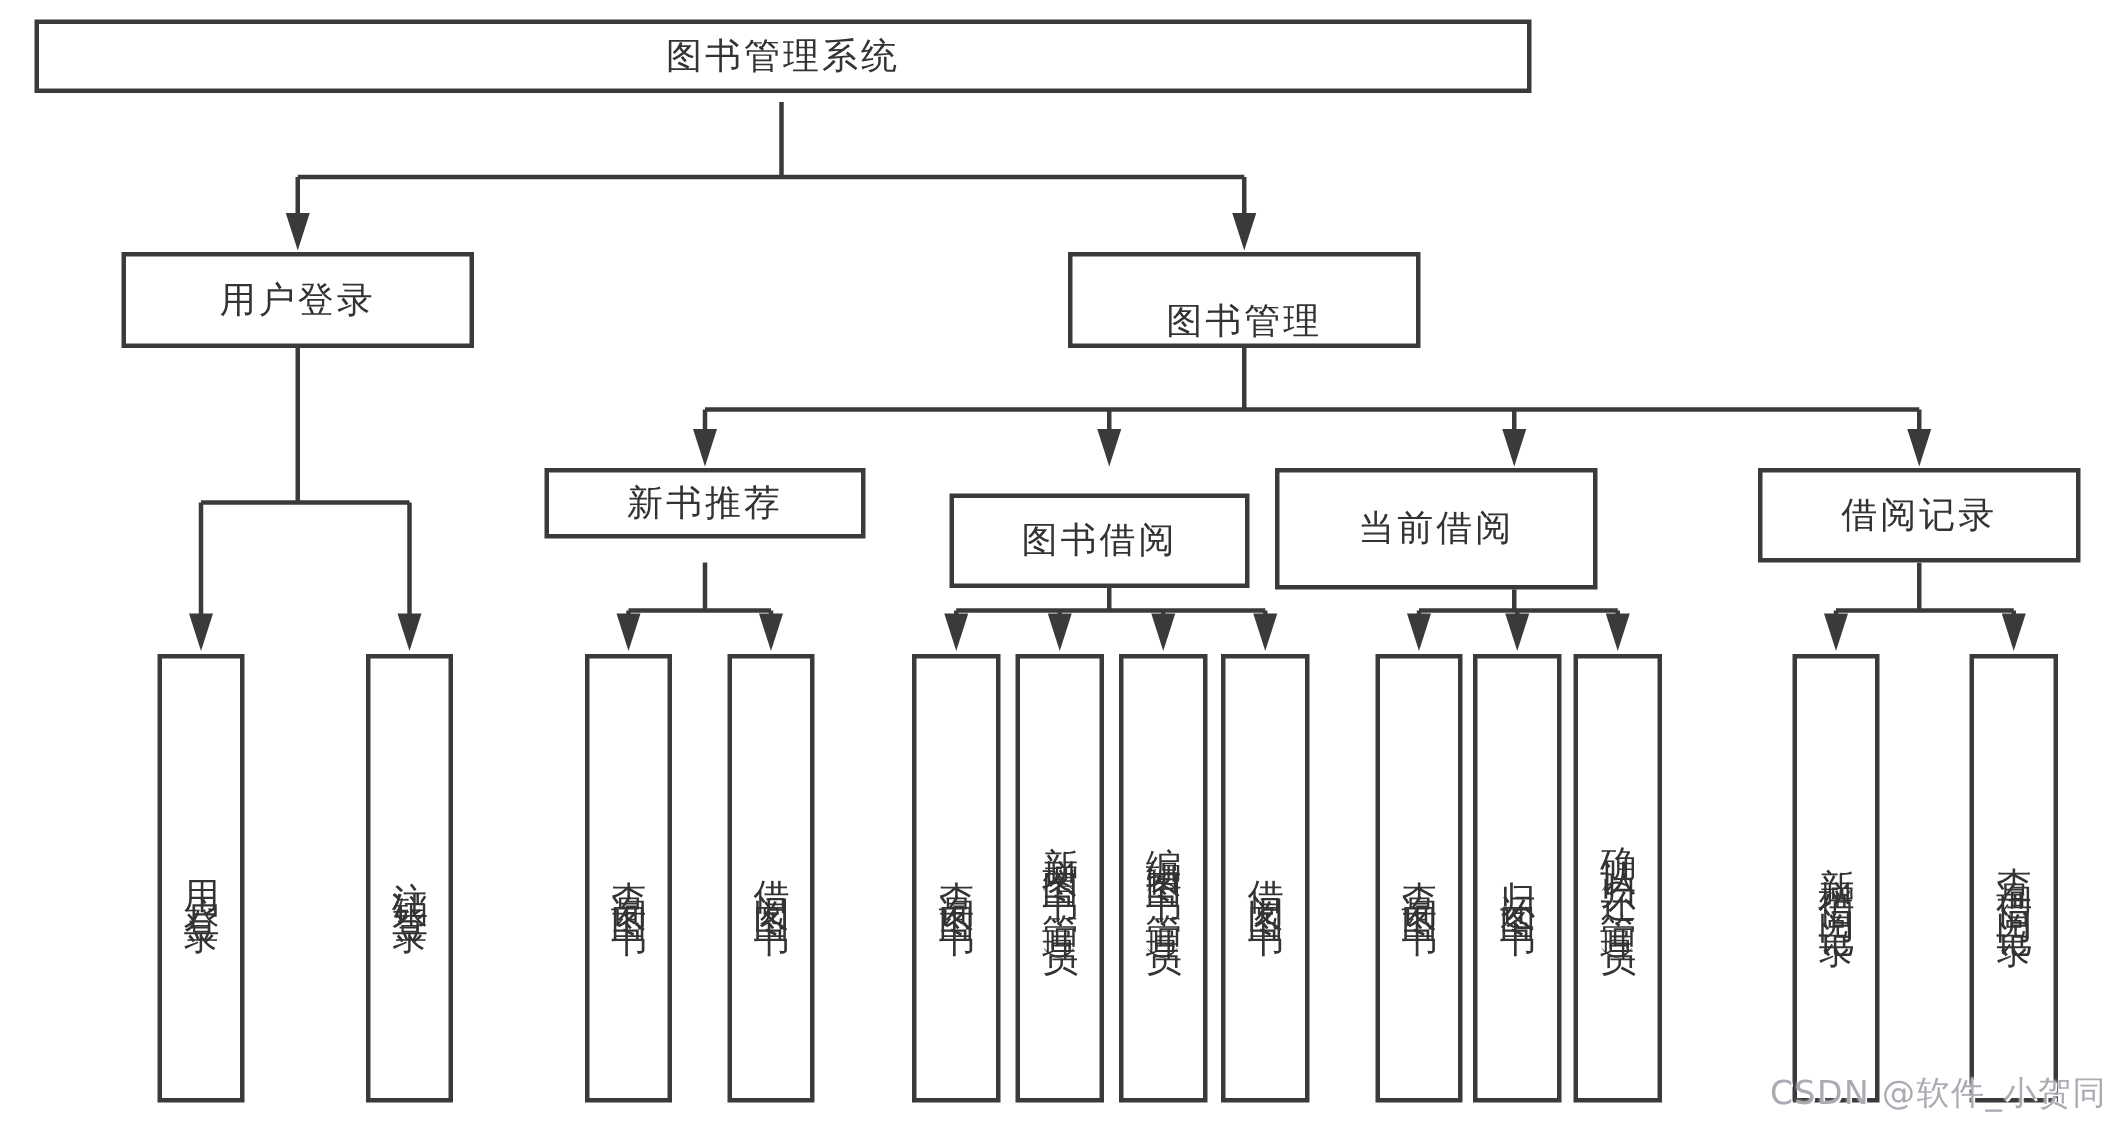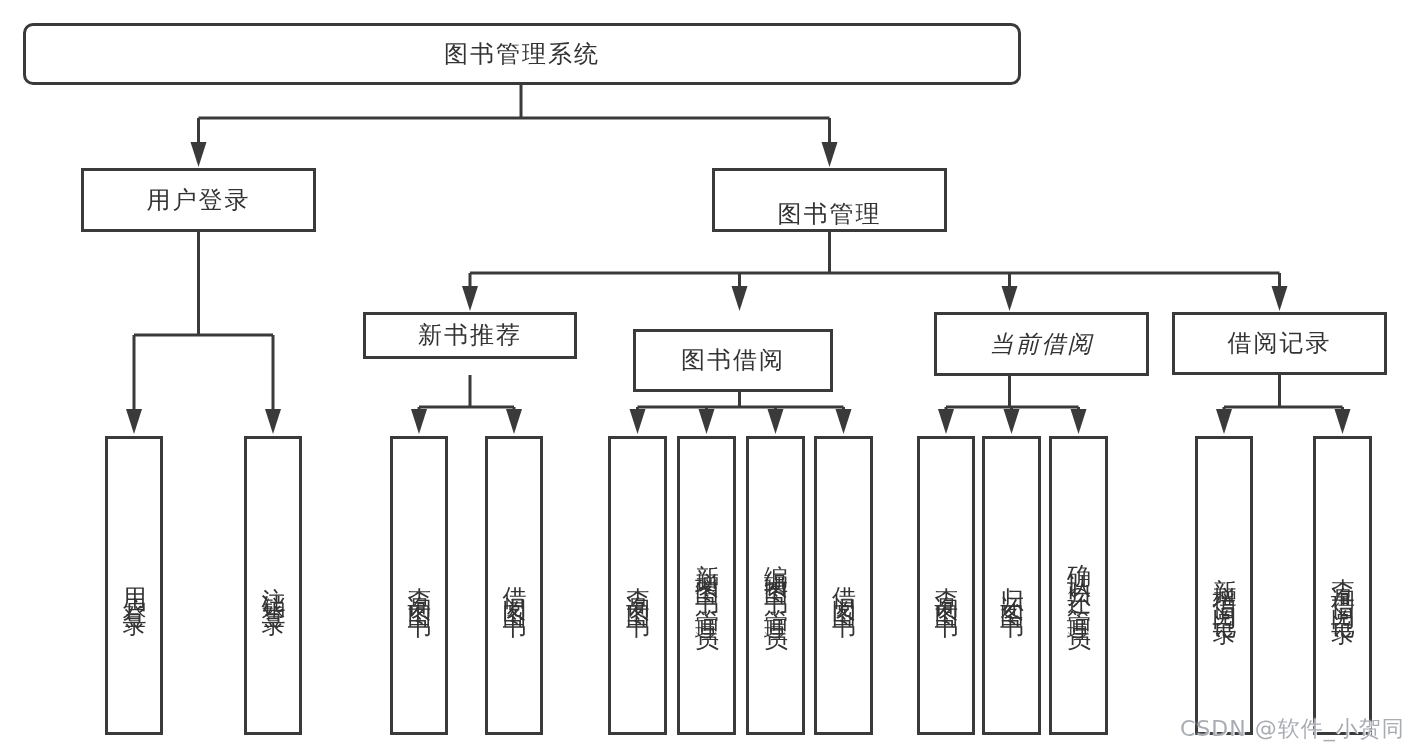--- a/index.html
+++ b/index.html
@@ -126,38 +126,38 @@
     <g>
       <path d="M1279.5 375 V407"></path>
       <path d="M1224 407 H1342.5"></path>
       <path d="M1224 407 V412"></path>
       <polygon points="1216,409 1232,409 1224,434"></polygon>
       <path d="M1342.5 407 V412"></path>
       <polygon points="1334.5,409 1350.5,409 1342.5,434"></polygon>
     </g>
   </svg>
 
-  <div class="box" style="left:23px; top:23px; width:998px; height:62px;border-radius:10px;">
+  <div class="box" style="left:23px; top:13px; width:998px; height:49px;">
     <span class="lbl">图书管理系统</span>
   </div>
 
   <div class="box" style="left:81px; top:168px; width:235px; height:64px;">
     <span class="lbl">用户登录</span>
   </div>
   <div class="box" style="left:712px; top:168px; width:235px; height:64px;align-items:flex-end;">
     <span class="lbl">图书管理</span>
   </div>
 
   <div class="box" style="left:363px; top:312px; width:214px; height:47px;">
     <span class="lbl">新书推荐</span>
   </div>
   <div class="box" style="left:633px; top:314px; width:200px; height:63px;margin-top:15px;">
     <span class="lbl">图书借阅</span>
   </div>
-  <div class="box" style="left:934px; top:312px; width:215px; height:64px;font-style:italic;">
+  <div class="box" style="left:850px; top:312px; width:215px; height:81px;">
     <span class="lbl">当前借阅</span>
   </div>
   <div class="box" style="left:1172px; top:312px; width:215px; height:63px;">
     <span class="lbl">借阅记录</span>
   </div>
 
   <div class="box box-v" style="left:105px; top:436px; width:58px; height:299px;">
     <span class="lbl">用户登录</span>
   </div>
   <div class="box box-v" style="left:244px; top:436px; width:58px; height:299px;">

